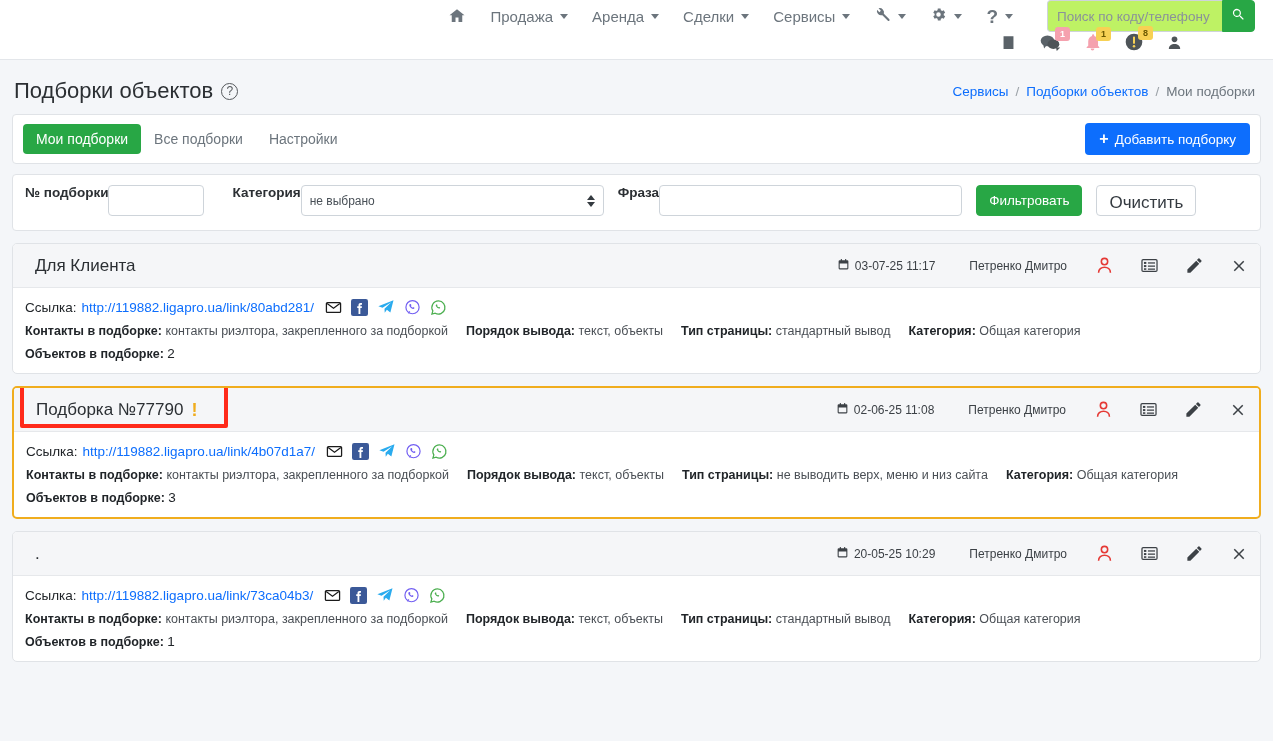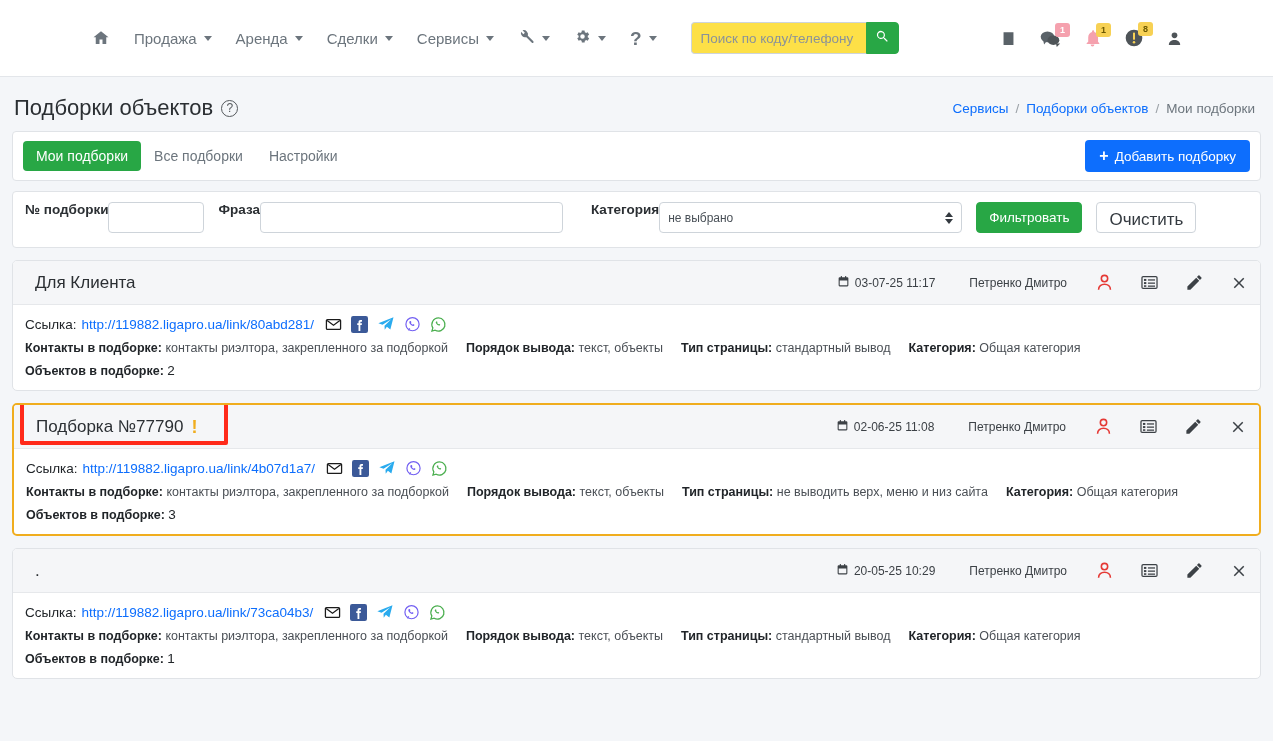--- a/index.html
+++ b/index.html
@@ -8,25 +8,26 @@
     width:1273px; height:741px;
     background:#f4f6f9;
     font-family:"Liberation Sans", sans-serif;
     font-size:13px;
     color:#212529;
     overflow:hidden;
   }
 
   
   .navbar{
-    height:77px; background:#ffffff;
+    height:60px; background:#ffffff;
     border-bottom:1px solid #e3e6ea;
-    display:flex; align-items:center;
+    display:flex; align-items:flex-end;
     padding:0 18px;
     position:relative;
+    flex-direction:column;
   }
   .nav-left{ display:flex; align-items:center; gap:0px; margin-left:62px;}
   .nav-item{
     display:flex; align-items:center; gap:5px;
     padding:6px 12px; color:#6c757d; font-size:15px;
     cursor:pointer; white-space:nowrap;
   }
   .caret{
     width:0;height:0;border-left:4px solid transparent;border-right:4px solid transparent;
     border-top:5px solid #6c757d; display:inline-block; margin-left:2px;
@@ -34,21 +35,21 @@
   .home-icon svg{ display:block; }
   .nav-search{
     display:flex; align-items:center; margin-left:22px;
   }
   .nav-search input{
     width:175px; height:32px;
     border:1px solid #ced4da; border-right:none;
     border-radius:4px 0 0 4px;
     padding:0 9px; font-size:13.5px; color:#495057;
     font-family:"Liberation Sans", sans-serif;
-    outline:none; background:#fde047;
+    outline:none; background:#bef264;
   }
   .nav-search input::placeholder{ color:#8a9299; }
   .search-btn{
     width:33px;height:32px;background:#28a745;border:1px solid #28a745;
     border-radius:0 4px 4px 0; display:flex;align-items:center;justify-content:center;
     cursor:pointer;
   }
   .nav-right{
     margin-left:auto; display:flex; align-items:center; gap:22px; padding-right:72px;
   }
@@ -327,34 +328,34 @@
       <span>Добавить подборку</span>
     </button>
   </div>
 </div>
 
 <div class="filter-panel">
   <div class="fld num">
     <label>№ подборки</label>
     <input type="text" value="" style="">
   </div>
-  <div class="fld phrase">
-    <label>Фраза</label>
-    <input type="text" value="" style="">
-  </div>
   <div class="fld cat">
     <label>Категория</label>
     <div class="select-box">
       <span>не выбрано</span>
       <span class="updown">
           <i class="up"></i>
           <i class="dn"></i>
         </span>
     </div>
   </div>
+  <div class="fld phrase">
+    <label>Фраза</label>
+    <input type="text" value="" style="">
+  </div>
   <button class="btn-green">Фильтровать</button>
   <button class="btn-light">Очистить</button>
 </div>
 
 <div class="card">
   <div class="card-head">
     <div class="card-title">Для Клиента</div>
     <div class="head-right">
       <span class="meta-date">
         <span>

